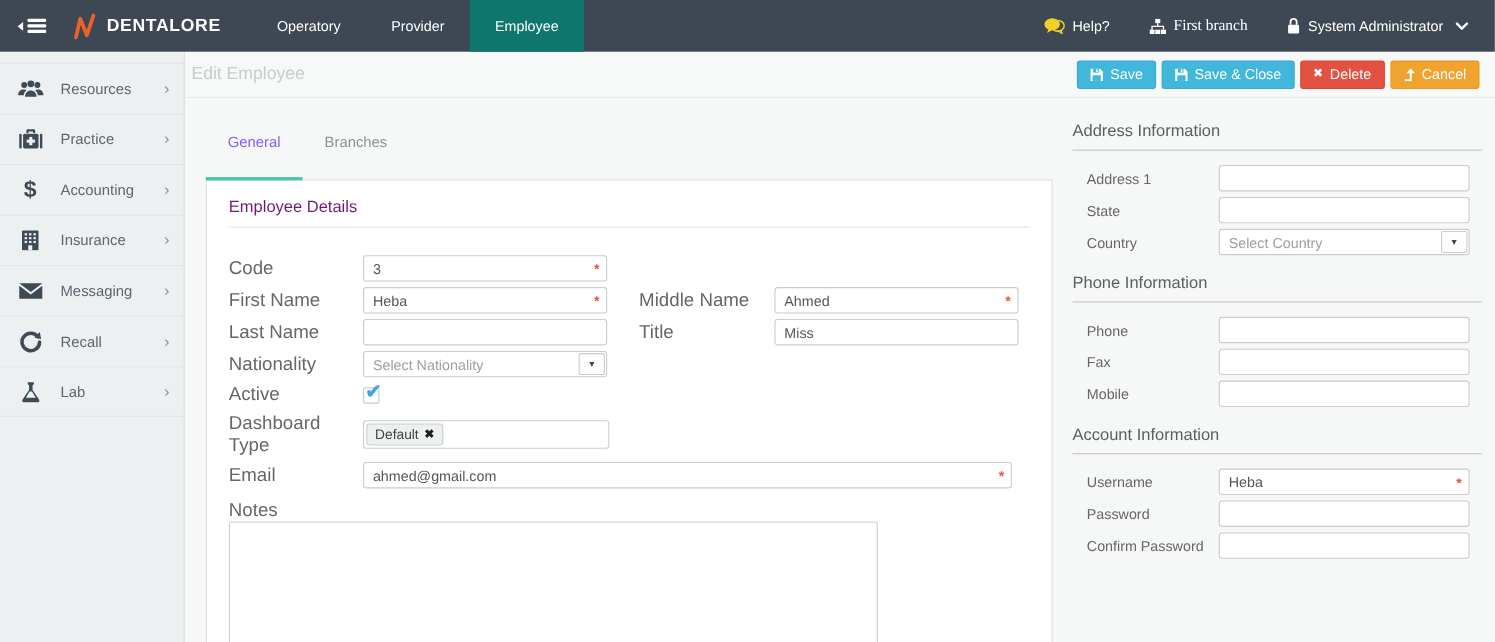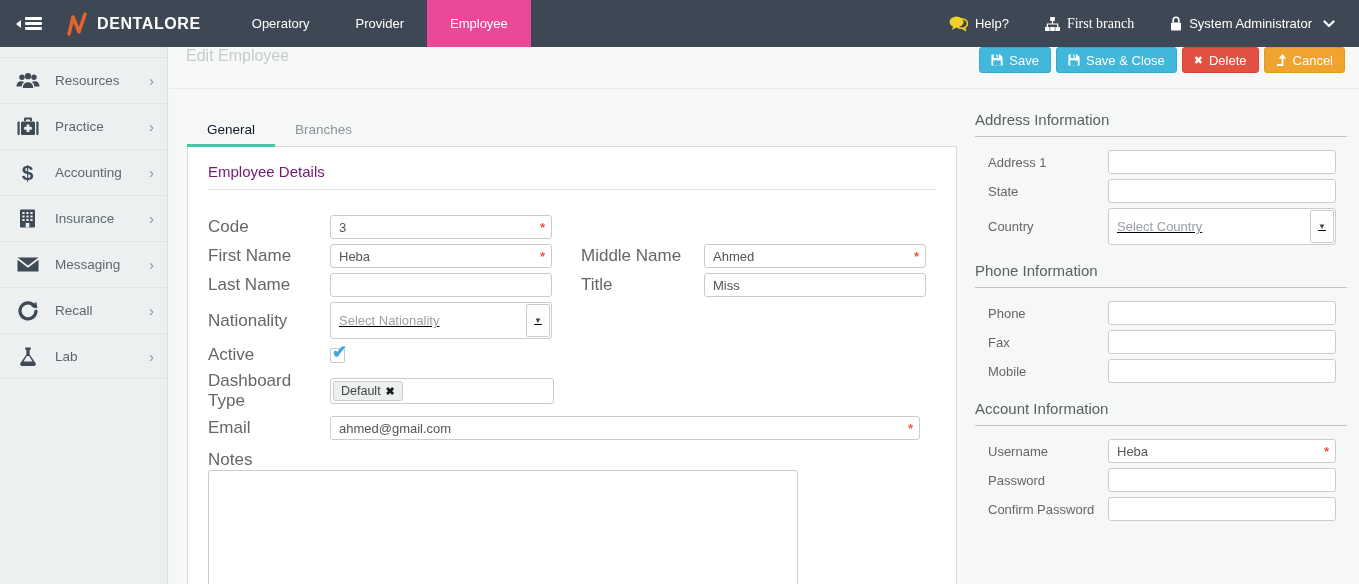--- a/index.html
+++ b/index.html
@@ -10,76 +10,76 @@
   .navbar { position:absolute; top:0; left:0; width:1359px; height:47px; background:#3e4754;
             display:flex; align-items:stretch; color:#fff; z-index:10; }
   .menu-toggle { width:58px; display:flex; align-items:center; justify-content:center; cursor:pointer; }
   .toggle-tri { width:0; height:0; border-top:4px solid transparent; border-bottom:4px solid transparent;
                 border-right:5px solid #fff; margin-right:4px; }
   .toggle-bars span { display:block; width:17px; height:2.5px; background:#fff; margin:2.5px 0; border-radius:1px; }
   .brand { display:flex; align-items:center; gap:9px; padding:0 28px 0 8px; cursor:pointer; }
   .brand-text { font-size:16px; font-weight:bold; letter-spacing:.6px; }
   .nav-menu { display:flex; align-items:stretch; }
   .nav-item { padding:0 23px; display:flex; align-items:center; font-size:13px; cursor:pointer; }
-  .nav-item.active { background:#ec4899; }
+  .nav-item.active { background:#0f766e; }
   .nav-right { margin-left:auto; display:flex; align-items:center; gap:36px; padding-right:24px; font-size:13px; }
   .nav-group { display:flex; align-items:center; gap:7px; cursor:pointer; }
   .branch-label { font-family:"Liberation Serif", serif; font-size:14px; }
   .nav-caret { margin-left:4px; display:flex; align-items:center; }
 
   
   .sidebar { position:absolute; top:47px; left:0; bottom:0; width:168px; background:#edf0f0;
              border-right:1px solid #dcdfdf; padding-top:10px; }
   .side-item { height:46px; display:flex; align-items:center; border-top:1px solid #e2e5e5;
                cursor:pointer; padding-right:13px; }
   .side-item:last-child { border-bottom:1px solid #e2e5e5; }
   .side-icon { width:55px; display:flex; justify-content:center; align-items:center; color:#3e4a56; }
   .side-label { flex:1; font-size:13.5px; color:#5c6770; }
   .side-chevron { color:#8a9299; font-size:15px; line-height:1; }
   .dollar-glyph { font-size:21px; font-weight:bold; color:#3e4a56; }
 
   
   .content { position:absolute; top:47px; left:169px; right:0; bottom:0; background:#f6f7f7; }
   .page-header { height:42px; background:#f7f8f8; border-bottom:1px solid #e9eaea;
-                 display:flex; align-items:flex-start; padding:0 14px 0 17px; }
+                 display:flex; align-items:center; padding:0 14px 0 5px; }
   .page-title { font-size:16px; color:#c9cccd; }
   .header-buttons { margin-left:auto; display:flex; gap:5px; }
   .btn { height:26px; border-radius:3px; color:#fff; font-size:13px; display:flex; align-items:center;
          gap:6px; padding:0 11px; border:1px solid transparent; cursor:pointer; font-family:inherit; }
   .btn-blue { background:#41b7dc; border-color:#35a9cf; }
   .btn-red { background:#e25141; border-color:#d54634; }
   .btn-orange { background:#f1a32f; border-color:#e69821; }
   .btn .x-glyph { font-size:11px; line-height:1; }
 
   .main { position:relative; height:495px; }
 
   
   .left-area { position:absolute; left:18px; top:24px; width:770px; }
   .tabs { display:flex; position:relative; z-index:2; }
   .tab { padding:9px 20px 10px; font-size:13.5px; color:#8d9499; cursor:pointer; }
-  .tab.active { color:#0f172a; padding-bottom:7px; border-bottom:3px solid #44c5a5; }
+  .tab.active { color:#8b5cf6; padding-bottom:24px; border-bottom:3px solid #44c5a5; }
   .panel { background:#fff; border:1px solid #dcdcdc; margin-top:-1px; padding:16px 20px 20px; min-height:412px; }
   .section-title { font-size:15px; color:#701a75; padding-bottom:9px; border-bottom:1px solid #e4e4e4;
                    margin-bottom:25px; }
 
   .form-row { display:flex; align-items:center; margin-bottom:5px; min-height:24px; }
   .form-row.top { align-items:flex-start;flex-direction:column; }
   .f-label { width:122px; flex-shrink:0; font-size:17px; color:#666; }
   .f-label.mid { width:123px; margin-left:29px; }
   .field { position:relative; }
   .field input, .r-field input {
       height:24px; width:100%; border:1px solid #ccc; border-radius:3px; padding:0 16px 0 8px;
       font-family:"Liberation Sans",sans-serif; font-size:13px; color:#555; background:#fff; outline:none; }
   .w-std { width:222px; }
   .w-wide { width:590px; }
   .req { position:absolute; right:7px; top:50%; transform:translateY(-44%); color:#e9573f;
          font-weight:bold; font-size:13px; pointer-events:none; }
 
-  .select { display:flex; height:37px; border:1px solid #ccc; border-radius:3px; background:#fff;
-            align-items:stretch; cursor:pointer;text-decoration:underline; }
+  .select { display:flex; height:24px; border:1px solid #ccc; border-radius:3px; background:#fff;
+            align-items:stretch; cursor:pointer; }
   .select-text { flex:1; display:flex; align-items:center; padding:0 8px; font-size:13px; color:#9aa0a5; }
   .select-caret { width:24px; margin:1px; border:1px solid #ccc; border-radius:2px; display:flex;
                   align-items:center; justify-content:center; font-size:8px; color:#3e4754; background:#fdfdfd; }
 
   .checkbox { width:15px; height:15px; border:1px solid #c3c8cc; border-radius:2px; background:#fff;
               position:relative; cursor:pointer; }
   .check-mark { position:absolute; left:1px; top:-8px; color:#41a6e0; font-size:18px; font-weight:bold; }
 
   .chipbox { width:224px; height:26px; border:1px solid #ccc; border-radius:3px; background:#fff;
              display:flex; align-items:center; padding:0 2px; }

